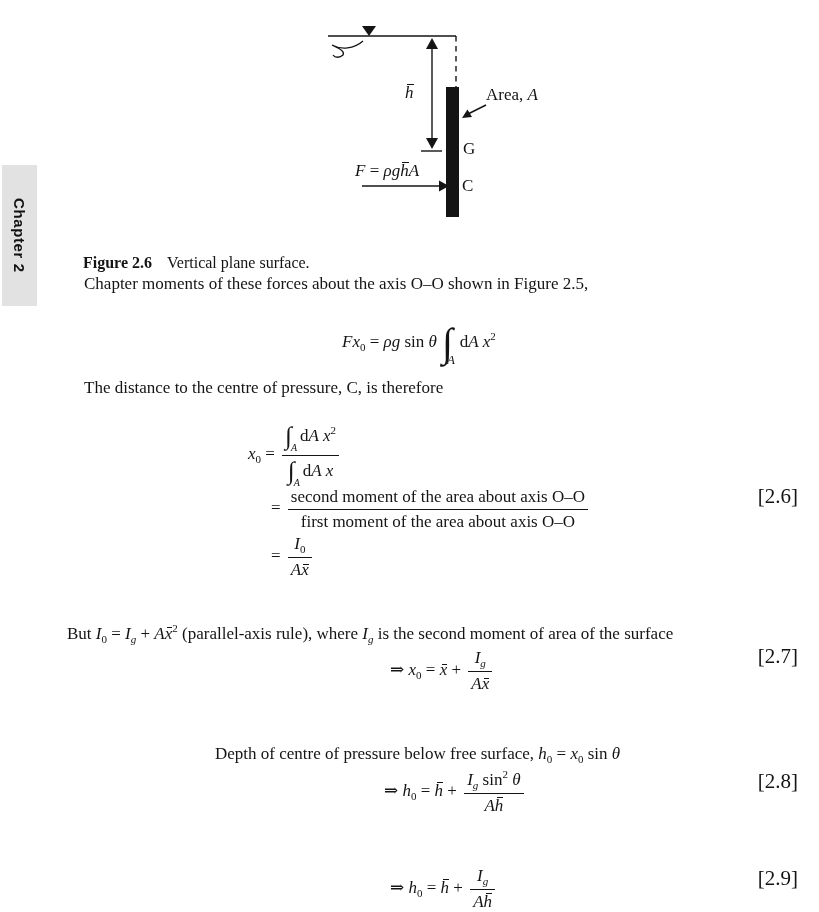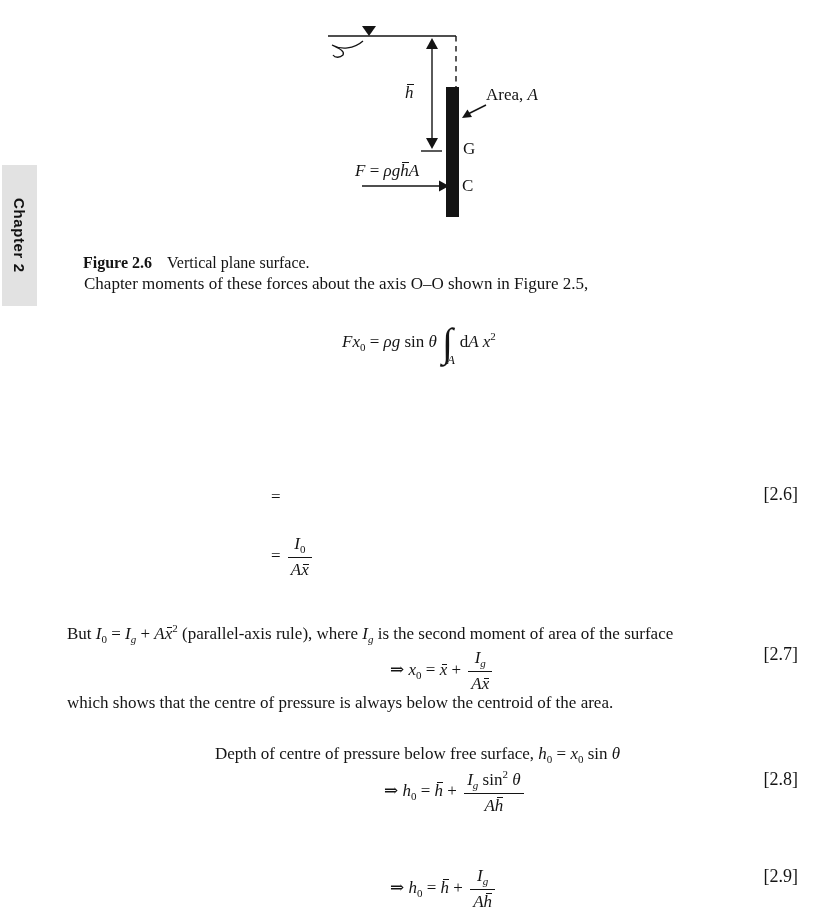--- a/index.html
+++ b/index.html
@@ -14,21 +14,21 @@
   .figsvg{position:absolute;left:300px;top:18px;}
   .figlabel{position:absolute;font-size:17px;line-height:20px;white-space:pre;}
   
   .cap{position:absolute;font-size:16px;white-space:pre;}
   .cap .caplabel{font-weight:bold;}
   .cap .captext{margin-left:15px;}
   .para{position:absolute;font-size:17px;line-height:21px;white-space:pre-wrap;}
   .indent{text-indent:17px;}
   
   .eq{position:absolute;font-size:17px;font-style:italic;white-space:pre;}
-  .eqlabel{position:absolute;right:21px;font-size:18px;font-style:normal;white-space:pre;}
+  .eqlabel{position:absolute;right:21px;font-size:21px;font-style:normal;white-space:pre;}
   .rm{font-style:normal;}
   .it{font-style:italic;}
   .sb{font-size:11px;font-style:normal;vertical-align:-4px;}
   .sbg{font-size:11px;font-style:italic;vertical-align:-4px;}
   .sp{font-size:11px;font-style:normal;vertical-align:7px;}
   .frac{display:inline-block;text-align:center;vertical-align:middle;margin:0 3px;}
   .frac .num{display:block;border-bottom:1.2px solid #141414;padding:0 3px 2px;}
   .frac .den{display:block;padding:2px 3px 0;}
   .int{font-style:normal;font-size:25px;line-height:1;vertical-align:-3px;}
   .isub{font-size:10px;font-style:italic;vertical-align:-10px;margin:0 3px 0 -1px;}
@@ -73,39 +73,42 @@
   <div class="cap" style="left:67px;top:236px;">
     <span class="caplabel">Figure 2.6</span><span class="captext">Vertical plane surface.</span>
   </div>
 
   <div class="para indent" style="left:67px;top:273px;width:732px;">Chapter moments of these forces about the axis O–O shown in Figure 2.5,</div>
 
   <div class="eq" style="left:325px;top:303px;text-align:center;">
     <span>F</span><span>x</span><span class="sb">0</span><span class="rm"> = </span><span>ρg</span><span class="rm"> sin </span><span>θ</span><span class="int-lg">∫</span><span class="isub-lg">A</span><span class="rm">d</span><span>A </span><span>x</span><span class="sp">2</span>
   </div>
 
+  <div class="para indent" style="left:67px;top:377px;width:732px;">The distance to the centre of pressure, C, is therefore</div>
 
+  <div class="eq" style="left:231px;top:403px;">
+    <span>x</span><span class="sb">0</span><span class="rm"> = </span><span class="frac"><span class="num"><span class="int">∫</span><span class="isub">A</span><span class="rm">d</span><span>A </span><span>x</span><span class="sp">2</span></span><span class="den"><span class="int">∫</span><span class="isub">A</span><span class="rm">d</span><span>A </span><span>x</span></span></span>
+  </div>
   <div class="eq" style="left:254px;top:467px;">
-    <span class="rm">= </span>
+    <span class="rm">= </span><span class="frac rm"><span class="num">second moment of the area about axis O–O</span><span class="den">first moment of the area about axis O–O</span></span>
   </div>
   <div class="eqlabel" style="top:484px;">[2.6]</div>
   <div class="eq" style="left:254px;top:514px;">
     <span class="rm">= </span><span class="frac"><span class="num"><span>I</span><span class="sb">0</span></span><span class="den"><span>A</span><span class="ob ob-x">x</span></span></span>
   </div>
 
   <div class="para" style="left:67px;top:576px;width:736px;font-family:Liberation Serif, serif;">
     <div><span>But </span><span class="it">I</span><span class="sb">0</span><span> = </span><span class="it">I</span><span class="sbg">g</span><span> + </span><span class="it">A</span><span class="it ob ob-x">x</span><span class="sp">2</span><span> (parallel-axis rule), where </span><span class="it">I</span><span class="sbg">g</span><span> is the second moment of area of the surface</span></div>
   </div>
 
   <div class="eq" style="left:373px;top:628px;">
     <span class="rm">⇒ </span><span>x</span><span class="sb">0</span><span class="rm"> = </span><span class="ob ob-x">x</span><span class="rm"> + </span><span class="frac"><span class="num"><span>I</span><span class="sbg">g</span></span><span class="den"><span>A</span><span class="ob ob-x">x</span></span></span>
   </div>
   <div class="eqlabel" style="top:644px;">[2.7]</div>
 
-  <div class="para" style="left:67px;top:692px;width:732px;">which shows that the centre of pressure is always below the centroid of the area.</div>
 
   <div class="para" style="left:198px;top:722px;">
     <span>Depth of centre of pressure below free surface, </span><span class="it">h</span><span class="sb">0</span><span> = </span><span class="it">x</span><span class="sb">0</span><span> sin </span><span class="it">θ</span>
   </div>
 
   <div class="eq" style="left:367px;top:748px;">
     <span class="rm">⇒ </span><span>h</span><span class="sb">0</span><span class="rm"> = </span><span class="ob ob-h">h</span><span class="rm"> + </span><span class="frac"><span class="num"><span>I</span><span class="sbg">g</span><span class="rm"> sin</span><span class="sp">2</span><span> θ</span></span><span class="den"><span>A</span><span class="ob ob-h">h</span></span></span>
   </div>
   <div class="eqlabel" style="top:769px;">[2.8]</div>
 

